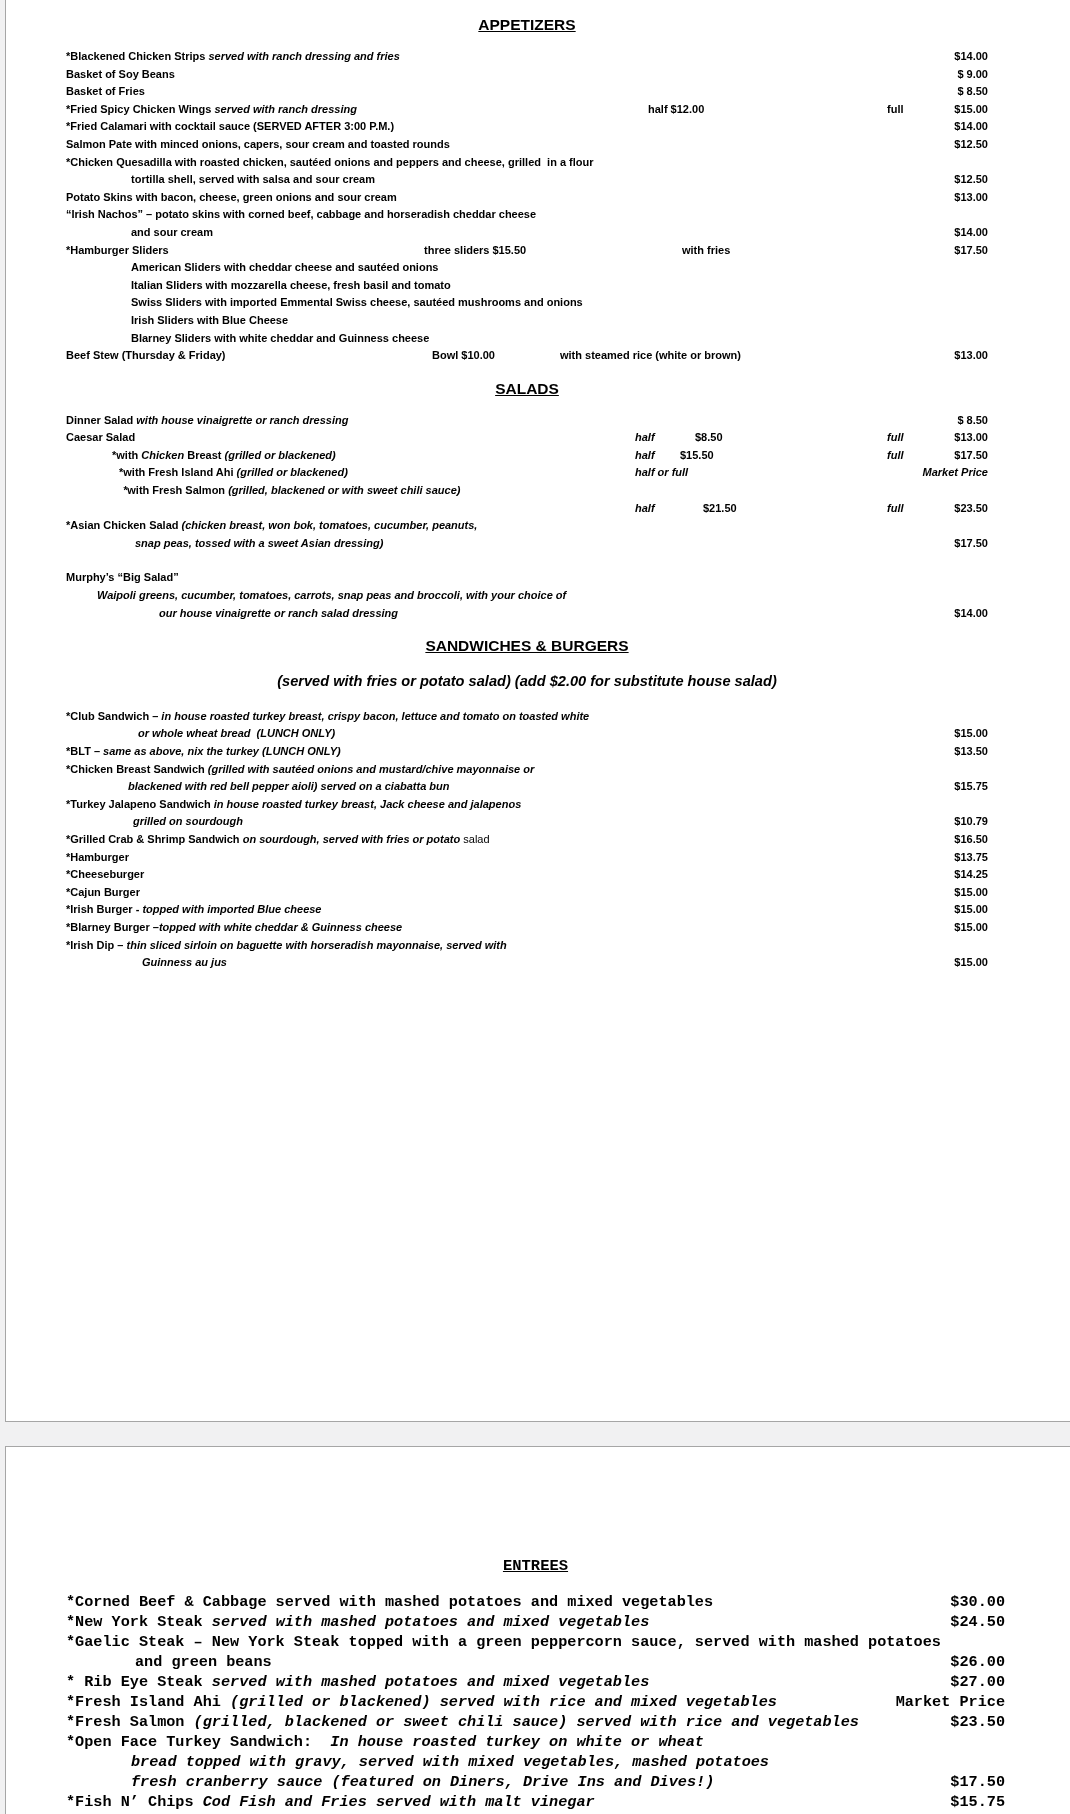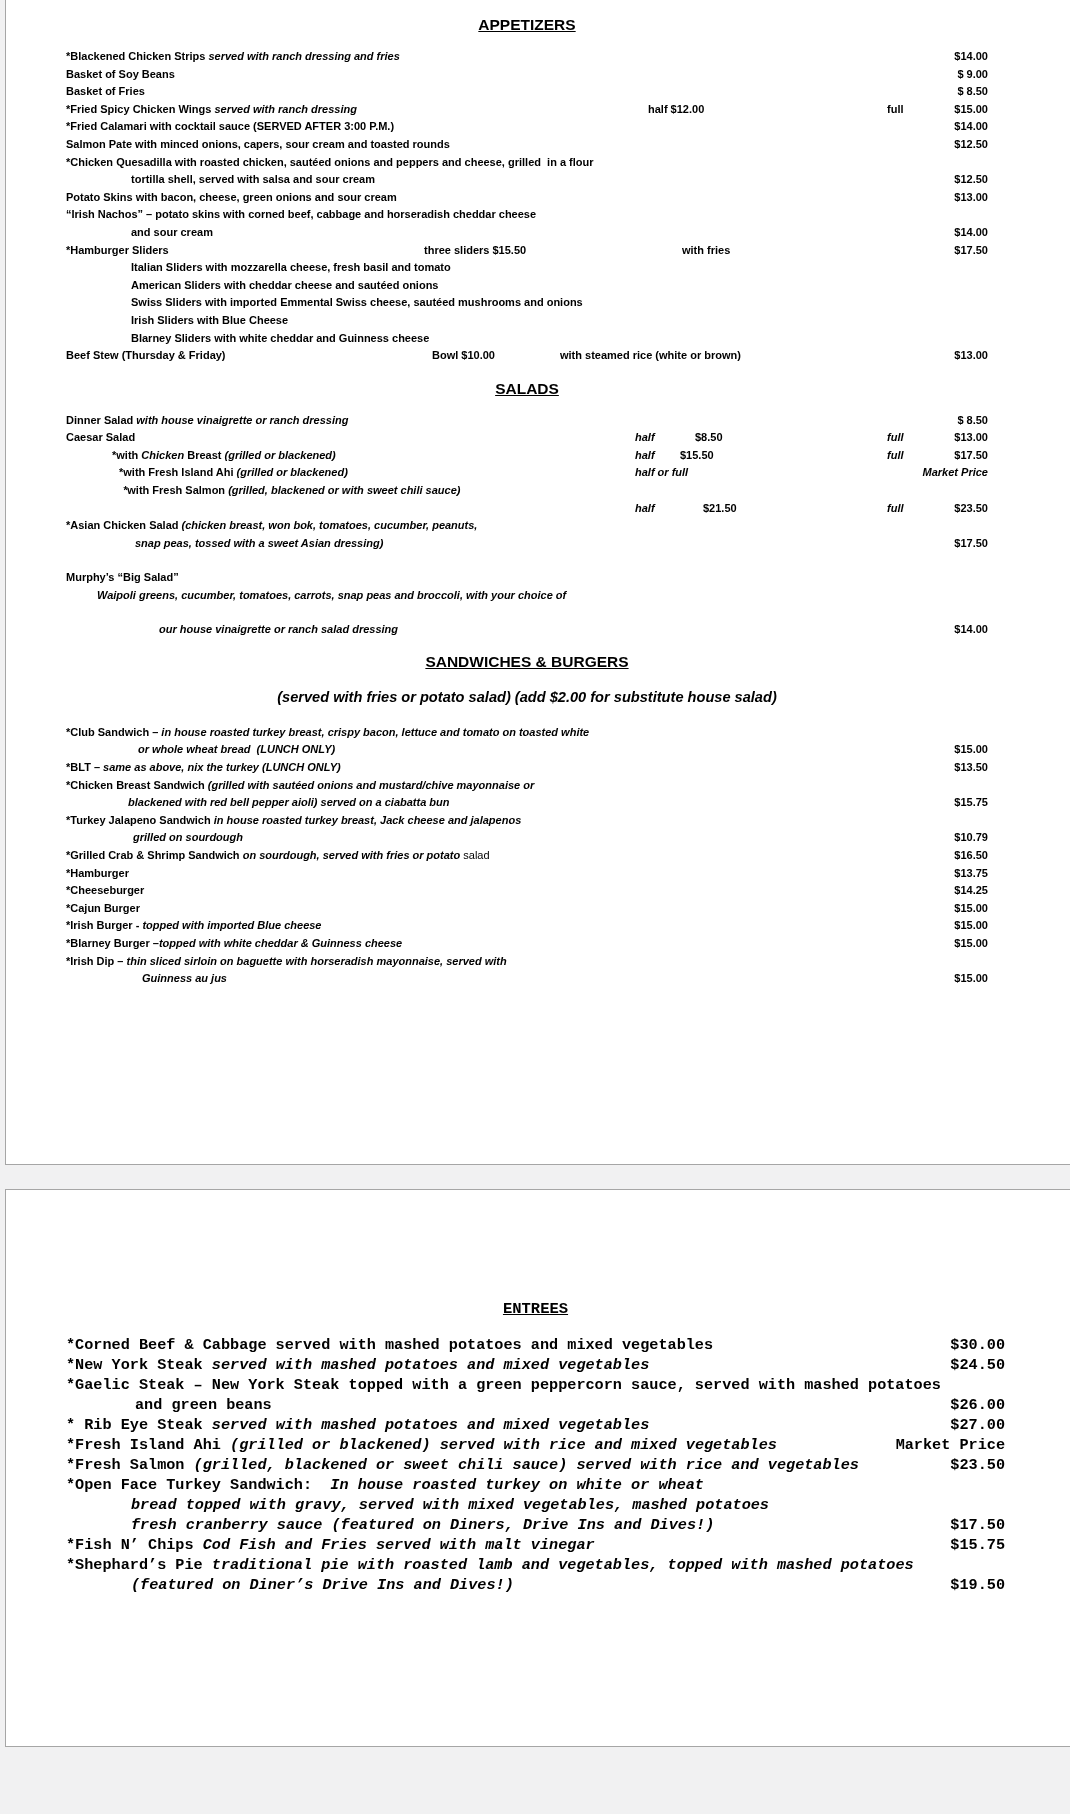--- a/index.html
+++ b/index.html
@@ -20,21 +20,21 @@
   .page{
     background:var(--page-bg);
     border:1px solid var(--page-border);
     border-right:none;
     margin-left:5px;
     width:calc(100% - 5px);
     box-sizing:border-box;
     position:relative;
     overflow:hidden;
   }
-  .p1{height:1165px;border-top:none;}
+  .p1{height:1422px;border-top:none;}
   .page-gap{height:24px;background:var(--outer-bg);}
   .p2{height:558px;font-family:Liberation Mono, monospace;}
   .content{box-sizing:border-box;height:100%;}
   .p1 .content{padding:16px 82px 0 60px;}
   .p2 .content{padding:110px 65px 0 60px;}
 
   .row{position:relative;white-space:pre-wrap;}
   .p1 .row{font-size:11px;line-height:17.6px;min-height:17.6px;}
   .p2 .row{font-size:15.2px;line-height:20px;min-height:20px;}
   .p1 .row.gap{margin-top:17px;}
@@ -76,38 +76,38 @@
         <div class="row"><span>Basket of Fries</span><span class="price">$ 8.50</span></div>
         <div class="row"><span>*Fried Spicy Chicken Wings </span><span class="i">served with ranch dressing</span><span class="col" style="left: 582px;"><span>half $12.00</span></span><span class="col" style="left: 821px;"><span>full</span></span><span class="price">$15.00</span></div>
         <div class="row"><span>*Fried Calamari with cocktail sauce (SERVED AFTER 3:00 P.M.)</span><span class="price">$14.00</span></div>
         <div class="row"><span>Salmon Pate with minced onions, capers, sour cream and toasted rounds</span><span class="price">$12.50</span></div>
         <div class="row"><span>*Chicken Quesadilla with roasted chicken, sautéed onions and peppers and cheese, grilled  in a flour</span></div>
         <div class="row" style="padding-left: 65px;"><span>tortilla shell, served with salsa and sour cream</span><span class="price">$12.50</span></div>
         <div class="row"><span>Potato Skins with bacon, cheese, green onions and sour cream</span><span class="price">$13.00</span></div>
         <div class="row"><span>“Irish Nachos” – potato skins with corned beef, cabbage and horseradish cheddar cheese</span></div>
         <div class="row" style="padding-left: 65px;"><span>and sour cream</span><span class="price">$14.00</span></div>
         <div class="row"><span>*Hamburger Sliders</span><span class="col" style="left: 358px;"><span>three sliders $15.50</span></span><span class="col" style="left: 616px;"><span>with fries</span></span><span class="price">$17.50</span></div>
+        <div class="row" style="padding-left: 65px;"><span>American Sliders with cheddar cheese and sautéed onions</span></div>
         <div class="row" style="padding-left: 65px;"><span>Italian Sliders with mozzarella cheese, fresh basil and tomato</span></div>
-        <div class="row" style="padding-left: 65px;"><span>American Sliders with cheddar cheese and sautéed onions</span></div>
         <div class="row" style="padding-left: 65px;"><span>Swiss Sliders with imported Emmental Swiss cheese, sautéed mushrooms and onions</span></div>
         <div class="row" style="padding-left: 65px;"><span>Irish Sliders with Blue Cheese</span></div>
         <div class="row" style="padding-left: 65px;"><span>Blarney Sliders with white cheddar and Guinness cheese</span></div>
         <div class="row"><span>Beef Stew (Thursday &amp; Friday)</span><span class="col" style="left: 366px;"><span>Bowl $10.00</span></span><span class="col" style="left: 494px;"><span>with steamed rice (white or brown)</span></span><span class="price">$13.00</span></div>
         <div class="sec-title"><span>SALADS</span></div>
         <div class="row"><span>Dinner Salad </span><span class="i">with house vinaigrette or ranch dressing</span><span class="price">$ 8.50</span></div>
         <div class="row"><span>Caesar Salad</span><span class="col" style="left: 569px;"><span class="i">half</span></span><span class="col" style="left: 629px;"><span>$8.50</span></span><span class="col" style="left: 821px;"><span class="i">full</span></span><span class="price">$13.00</span></div>
         <div class="row" style="padding-left: 46px;"><span>*with </span><span class="i">Chicken</span><span> Breast </span><span class="i">(grilled or blackened)</span><span class="col" style="left: 569px;"><span class="i">half</span></span><span class="col" style="left: 614px;"><span>$15.50</span></span><span class="col" style="left: 821px;"><span class="i">full</span></span><span class="price">$17.50</span></div>
         <div class="row" style="padding-left: 53px;"><span>*with Fresh Island Ahi </span><span class="i">(grilled or blackened)</span><span class="col" style="left: 569px;"><span class="i">half or full</span></span><span class="price i">Market Price</span></div>
         <div class="row" style="padding-left: 57px;"><span class="i">*</span><span>with Fresh Salmon </span><span class="i">(grilled, blackened or with sweet chili sauce)</span></div>
         <div class="row"><span class="col" style="left: 569px;"><span class="i">half</span></span><span class="col" style="left: 629px; margin-left: 8px;"><span>$21.50</span></span><span class="col" style="left: 821px;"><span class="i">full</span></span><span class="price">$23.50</span></div>
         <div class="row"><span>*Asian Chicken Salad </span><span class="i">(chicken breast, won bok, tomatoes, cucumber, peanuts,</span></div>
         <div class="row" style="padding-left: 69px;"><span class="i">snap peas, tossed with a sweet Asian dressing)</span><span class="price">$17.50</span></div>
         <div class="row gap"><span>Murphy’s “Big Salad”</span></div>
         <div class="row" style="padding-left: 31px;"><span class="i">Waipoli greens, cucumber, tomatoes, carrots, snap peas and broccoli, with your choice of</span></div>
-        <div class="row" style="padding-left: 93px; margin-top: 16px;"><span class="i">our house vinaigrette or ranch salad dressing</span><span class="price">$14.00</span></div>
+        <div class="row" style="padding-left: 93px;"><span class="i">our house vinaigrette or ranch salad dressing</span><span class="price">$14.00</span></div>
         <div class="sec-title"><span>SANDWICHES &amp; BURGERS</span></div>
         <div class="sec-note">(served with fries or potato salad) (add $2.00 for substitute house salad)</div>
         <div class="row"><span>*Club Sandwich – </span><span class="i">in house roasted turkey breast, crispy bacon, lettuce and tomato on toasted white</span></div>
         <div class="row" style="padding-left: 72px;"><span class="i">or whole wheat bread  (LUNCH ONLY)</span><span class="price">$15.00</span></div>
         <div class="row"><span>*BLT – </span><span class="i">same as above, nix the turkey (LUNCH ONLY)</span><span class="price">$13.50</span></div>
         <div class="row"><span>*Chicken Breast Sandwich </span><span class="i">(grilled with sautéed onions and mustard/chive mayonnaise or</span></div>
         <div class="row" style="padding-left: 62px;"><span class="i">blackened with red bell pepper aioli) served on a ciabatta bun</span><span class="price">$15.75</span></div>
         <div class="row"><span>*Turkey Jalapeno Sandwich </span><span class="i">in house roasted turkey breast, Jack cheese and jalapenos</span></div>
         <div class="row" style="padding-left: 67px;"><span class="i">grilled on sourdough</span><span class="price">$10.79</span></div>
         <div class="row"><span>*Grilled Crab &amp; Shrimp Sandwich </span><span class="i">on sourdough, served with fries or potato </span><span class="r">salad</span><span class="price">$16.50</span></div>

